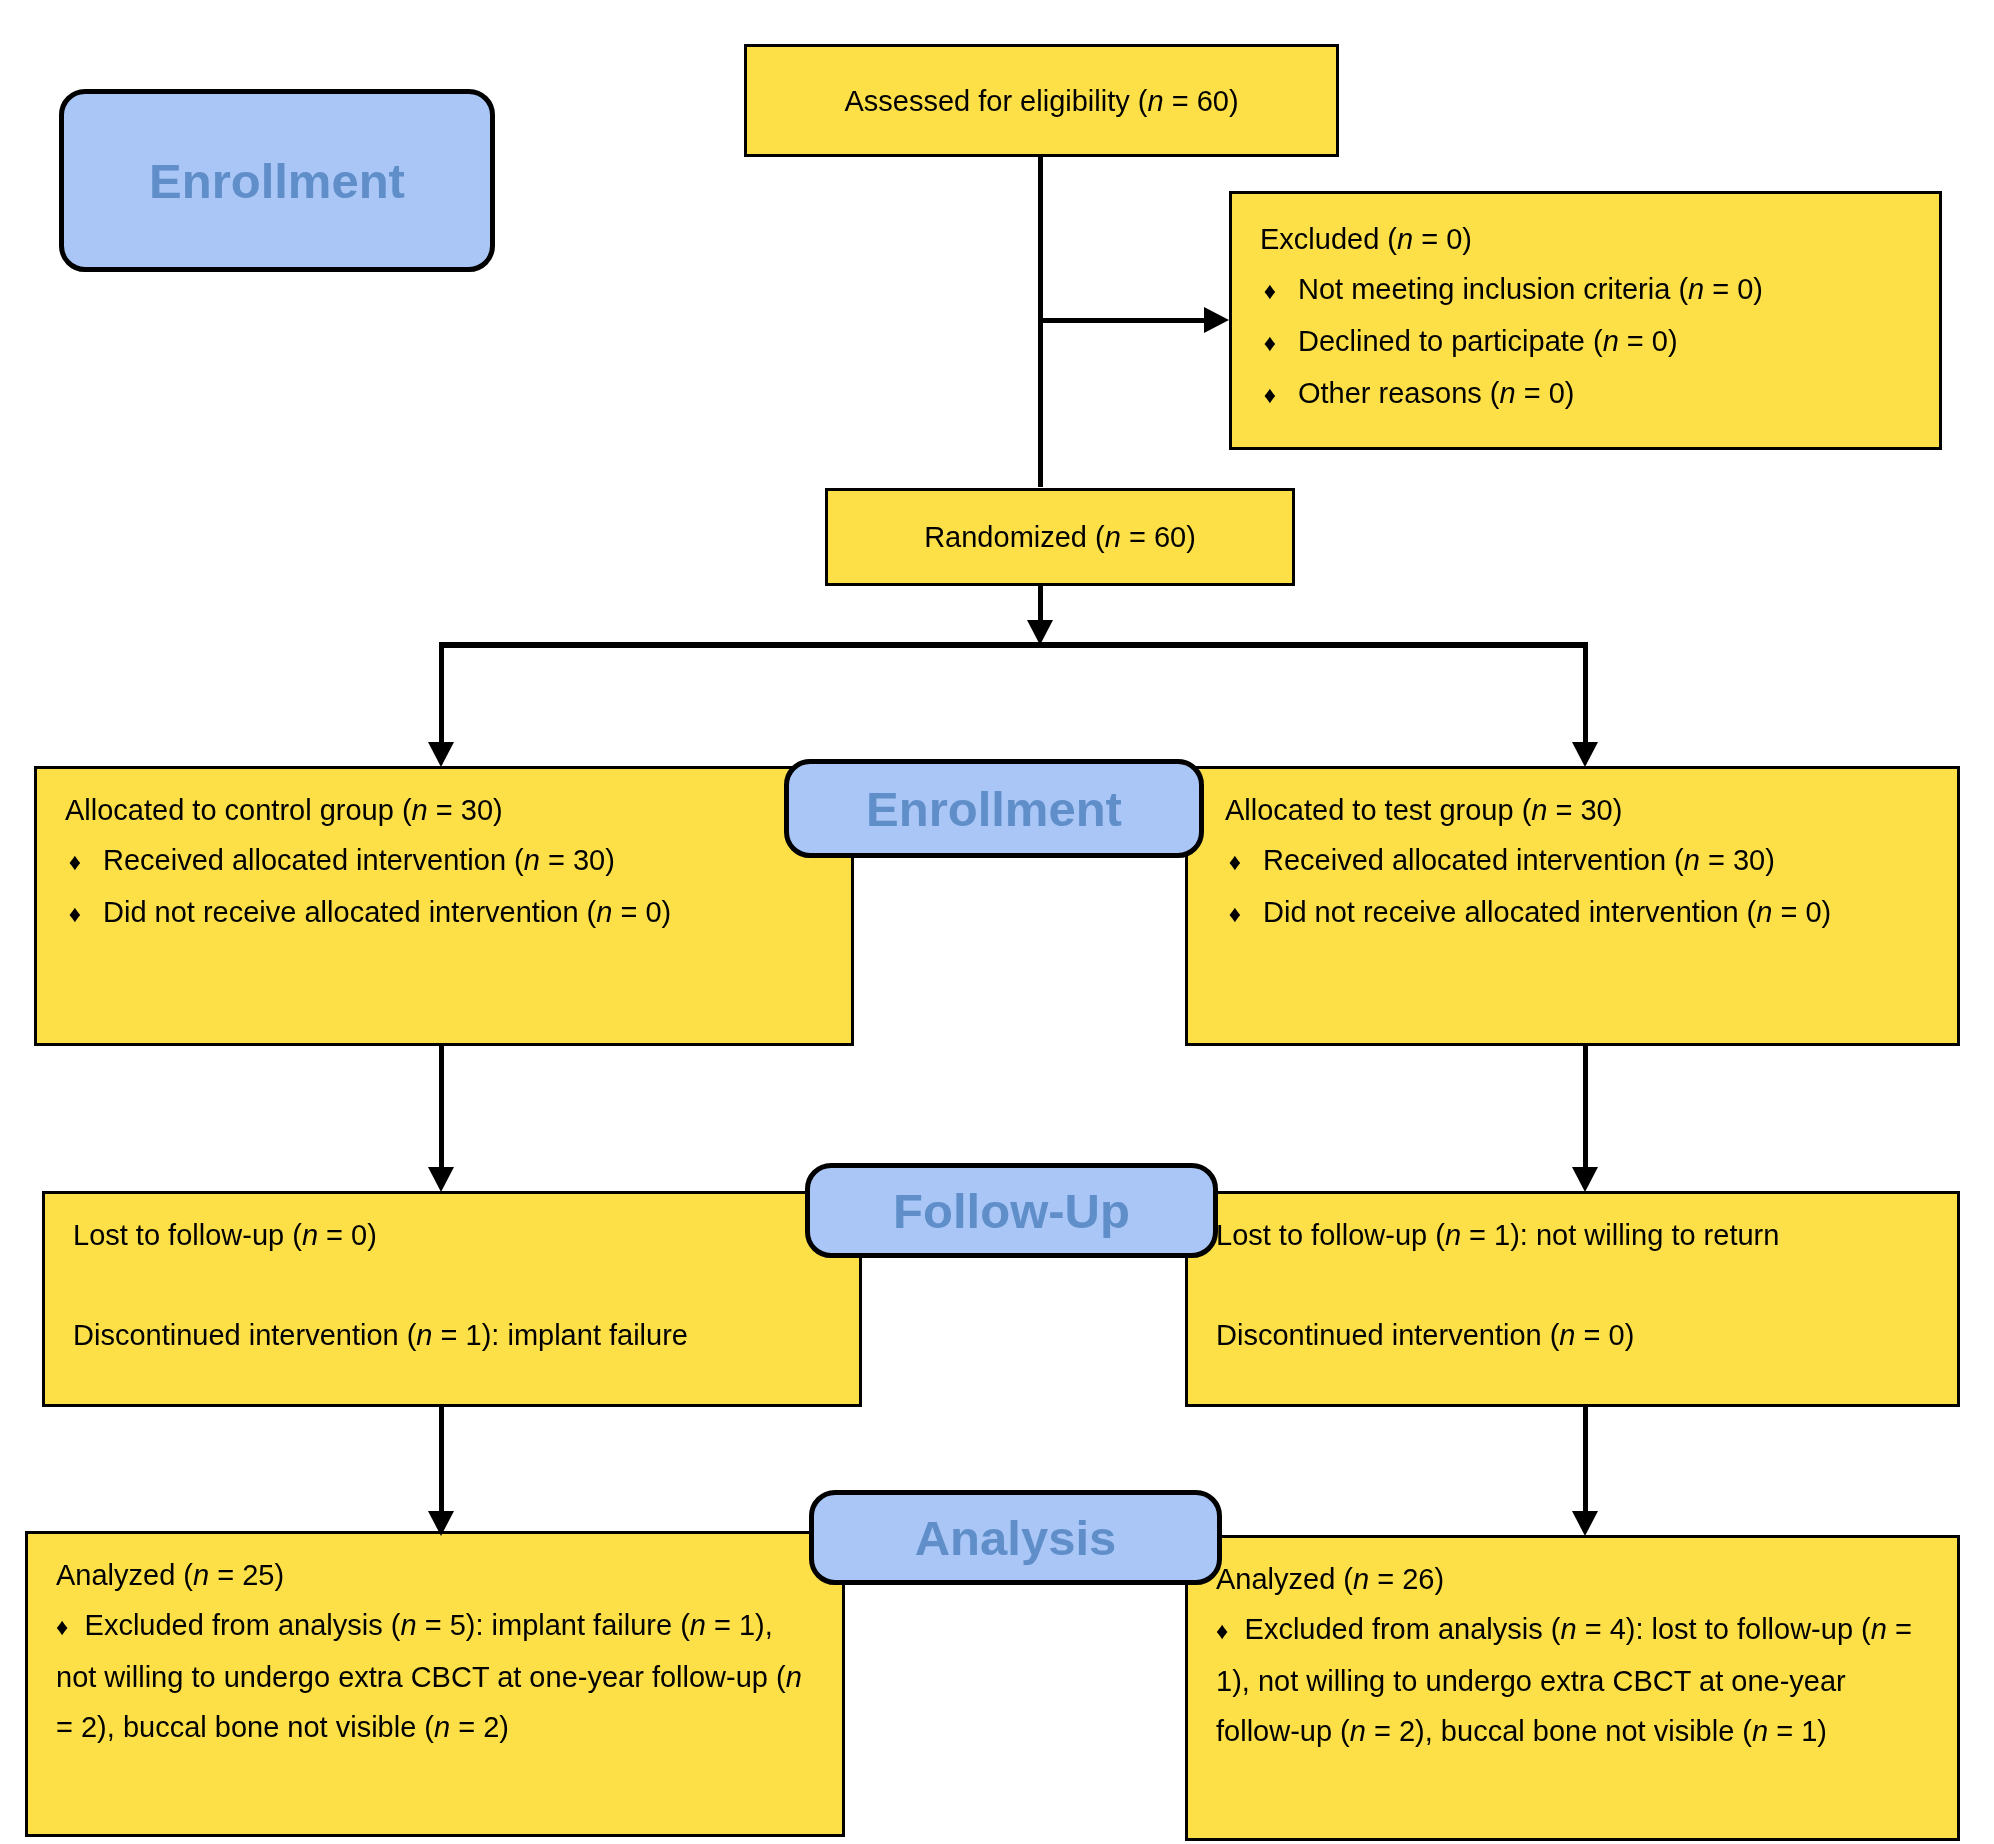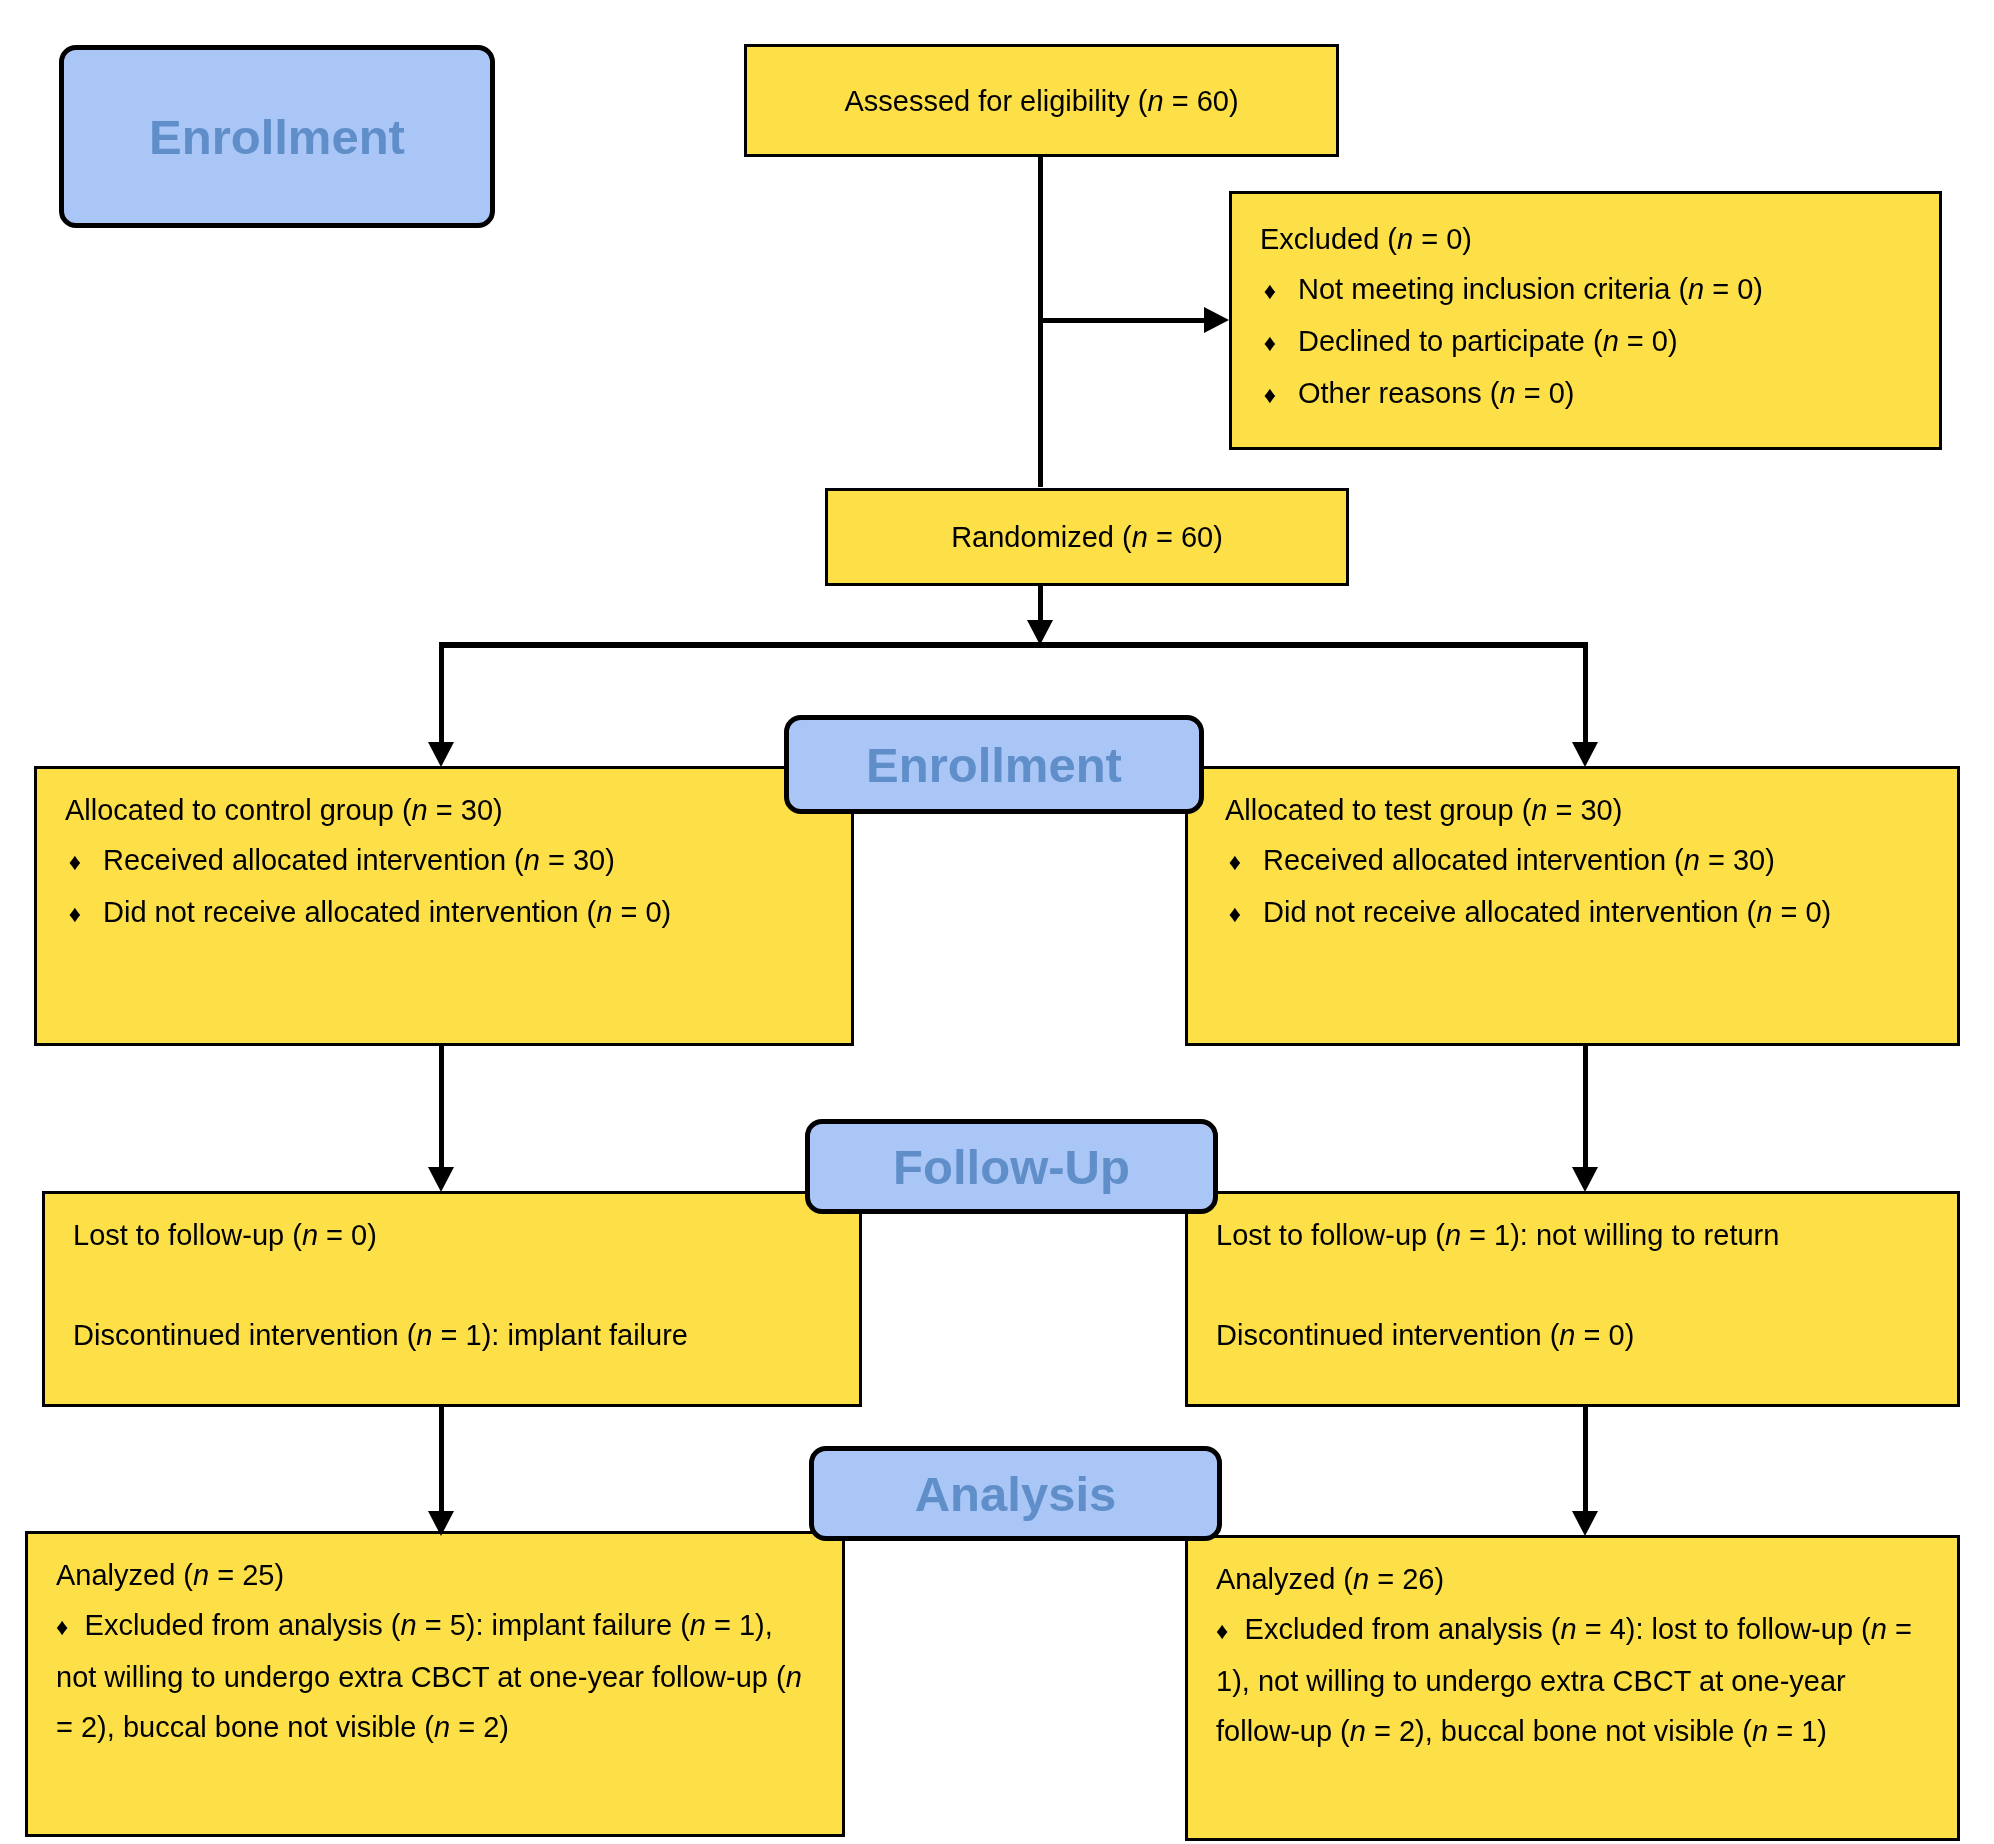--- a/index.html
+++ b/index.html
@@ -21,26 +21,27 @@
     padding:16.3px 28px;
     z-index:2;
   }
   .box.center {
     display:flex; align-items:center; justify-content:center;
     padding:0; text-align:center;
   }
   .pill {
     position:absolute;
     border:5px solid #000000;
-    border-radius:17px;
+    border-radius:26px;
     box-sizing:border-box;
     display:flex; align-items:center; justify-content:center;
     font-weight:bold;
     font-size:49px;
     z-index:5;
+    margin-top:44px;
   }
   .vline, .hline { position:absolute; background:#000000; z-index:1; }
   .arrow-down {
     position:absolute; width:0; height:0; z-index:3;
     border-left:13.8px solid transparent;
     border-right:13.8px solid transparent;
     border-top:25px solid #000000;
   }
   .arrow-right {
     position:absolute; width:0; height:0; z-index:3;
@@ -103,21 +104,21 @@
       <span class="blt">♦</span><span>Not meeting inclusion criteria (<i>n</i> = 0)</span>
     </div>
     <div class="para">
       <span class="blt">♦</span><span>Declined to participate (<i>n</i> = 0)</span>
     </div>
     <div class="para">
       <span class="blt">♦</span><span>Other reasons (<i>n</i> = 0)</span>
     </div>
   </div>
 
-  <div class="box center" style="left: 825px; top: 488px; width: 524px; height: 98px; border-color: rgb(0, 0, 0);">
+  <div class="box center" style="left: 825px; top: 488px; width: 470px; height: 98px; border-color: rgb(0, 0, 0);">
     <span>Randomized (<i>n</i> = 60)</span>
   </div>
 
   <div class="box" style="left: 34px; top: 766px; width: 820px; height: 280px; border-color: rgb(0, 0, 0);">
     <div>Allocated to control group (<i>n</i> = 30)</div>
     <div class="para">
       <span class="blt">♦</span><span>Received allocated intervention (<i>n</i> = 30)</span>
     </div>
     <div class="para">
       <span class="blt">♦</span><span>Did not receive allocated intervention (<i>n</i> = 0)</span>

